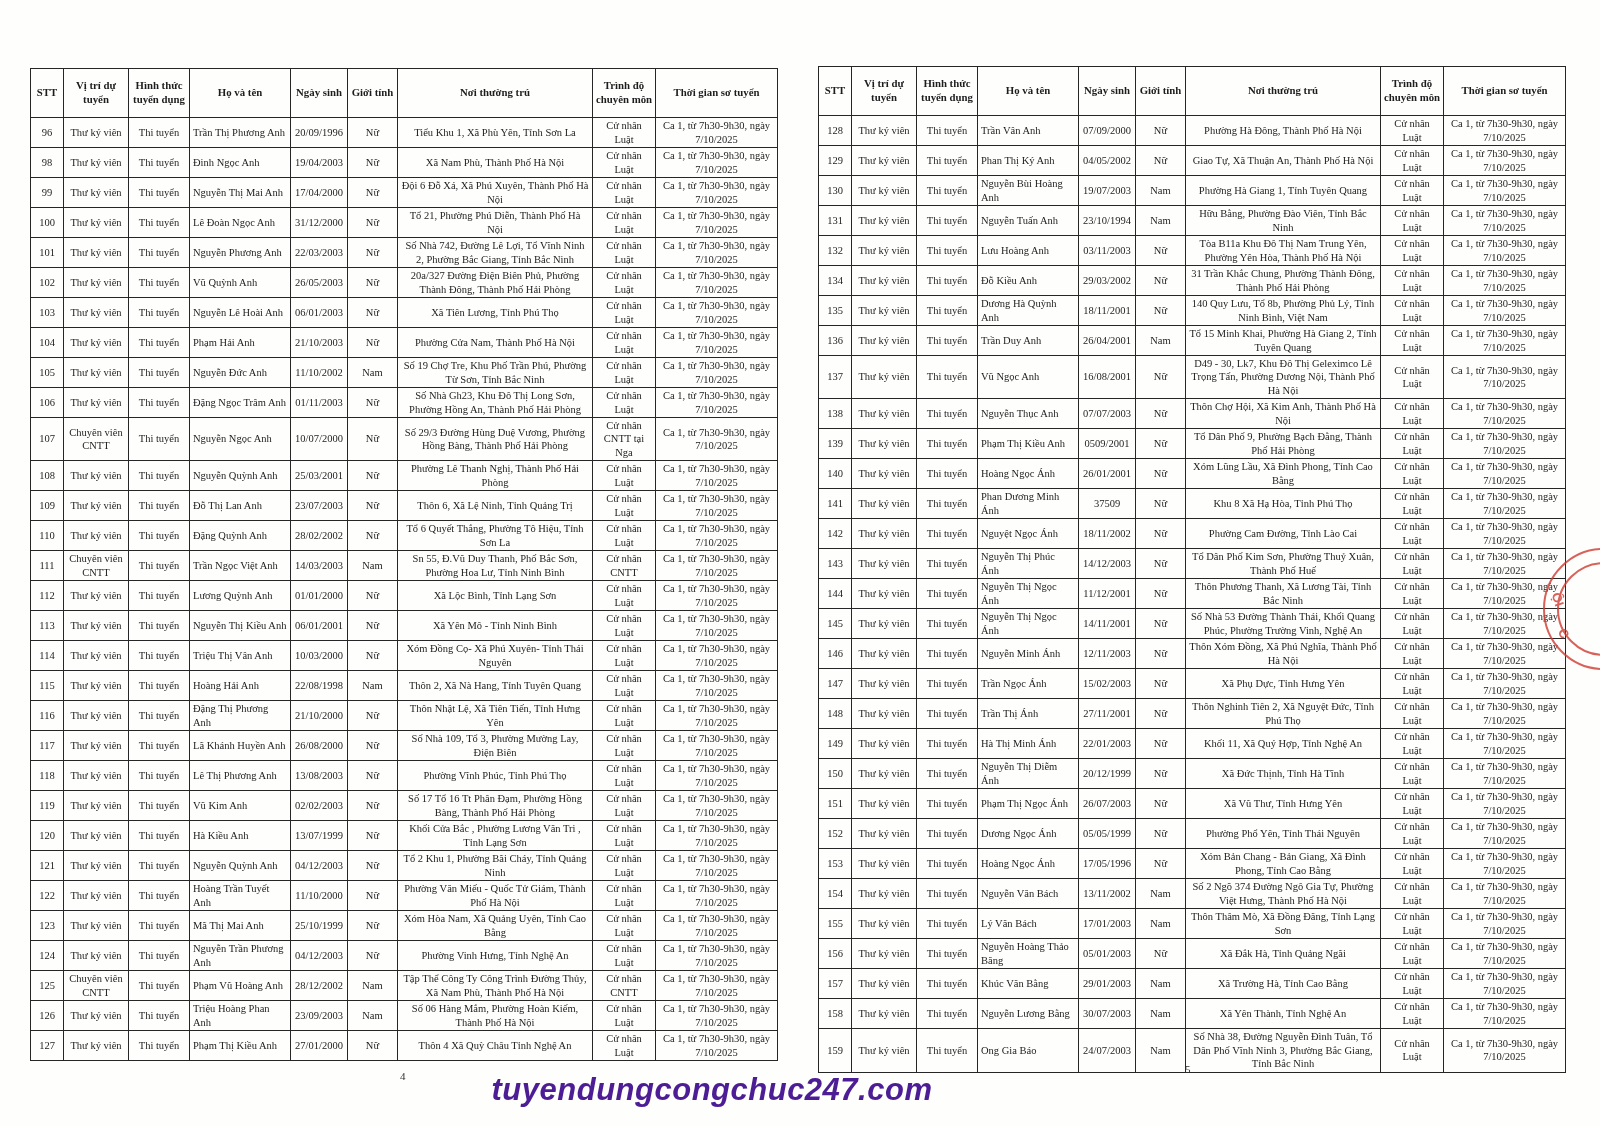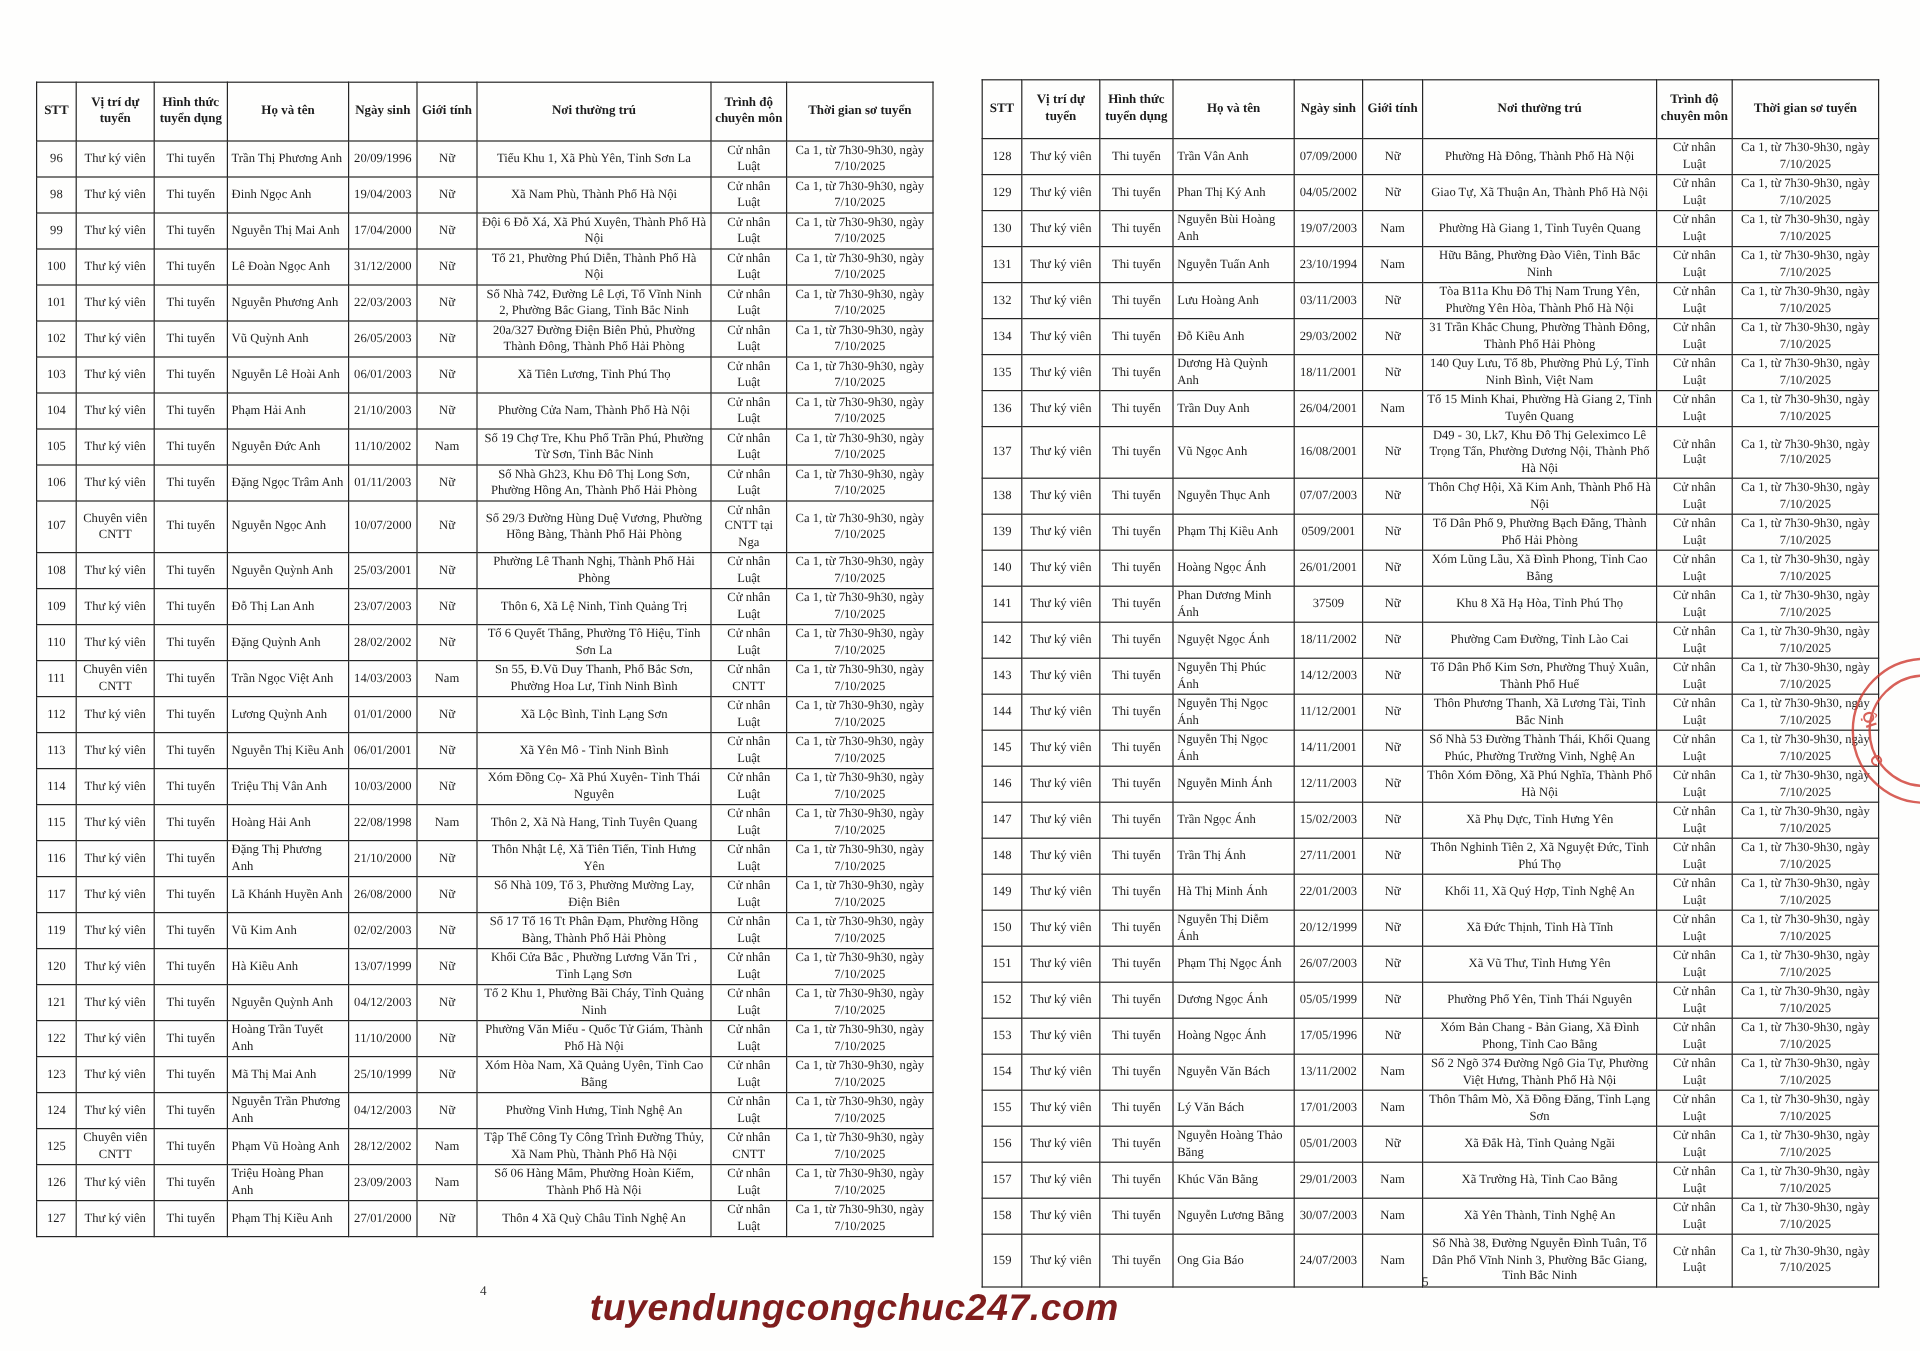--- a/index.html
+++ b/index.html
@@ -325,20 +325,31 @@
           <td class="col-position">Thư ký viên</td>
           <td class="col-recruitment-form">Thi tuyển</td>
           <td class="col-name">Lã Khánh Huyền Anh</td>
           <td class="col-dob">26/08/2000</td>
           <td class="col-gender">Nữ</td>
           <td class="col-residence">Số Nhà 109, Tổ 3, Phường Mường Lay, Điện Biên</td>
           <td class="col-qualification">Cử nhân Luật</td>
           <td class="col-exam-time">Ca 1, từ 7h30-9h30, ngày 7/10/2025</td>
         </tr>
         <tr>
+          <td class="col-stt">118</td>
+          <td class="col-position">Thư ký viên</td>
+          <td class="col-recruitment-form">Thi tuyển</td>
+          <td class="col-name">Lê Thị Phương Anh</td>
+          <td class="col-dob">13/08/2003</td>
+          <td class="col-gender">Nữ</td>
+          <td class="col-residence">Phường Vĩnh Phúc, Tỉnh Phú Thọ</td>
+          <td class="col-qualification">Cử nhân Luật</td>
+          <td class="col-exam-time">Ca 1, từ 7h30-9h30, ngày 7/10/2025</td>
+        </tr>
+        <tr>
           <td class="col-stt">119</td>
           <td class="col-position">Thư ký viên</td>
           <td class="col-recruitment-form">Thi tuyển</td>
           <td class="col-name">Vũ Kim Anh</td>
           <td class="col-dob">02/02/2003</td>
           <td class="col-gender">Nữ</td>
           <td class="col-residence">Số 17 Tổ 16 Tt Phân Đạm, Phường Hồng Bàng, Thành Phố Hải Phòng</td>
           <td class="col-qualification">Cử nhân Luật</td>
           <td class="col-exam-time">Ca 1, từ 7h30-9h30, ngày 7/10/2025</td>
         </tr>
@@ -809,13 +820,13 @@
 <div class="stamp">
   <div class="ring-outer" style="border-color: rgb(207, 58, 49);"></div>
   <div class="ring-inner" style="border-color: rgb(207, 58, 49);"></div>
   <span class="stamp-text-1" style="color: rgb(207, 58, 49);">ỘI</span>
   <span class="stamp-text-2" style="color: rgb(207, 58, 49);">C</span>
 </div>
 
 <div class="page-number page-number-left">4</div>
 <div class="page-number page-number-right">5</div>
 
-<div class="watermark" style="color: #7f1d1d;">tuyendungcongchuc247.com</div>
+<div class="watermark" style="color: #4c1d95;">tuyendungcongchuc247.com</div>
 
 </body></html>

